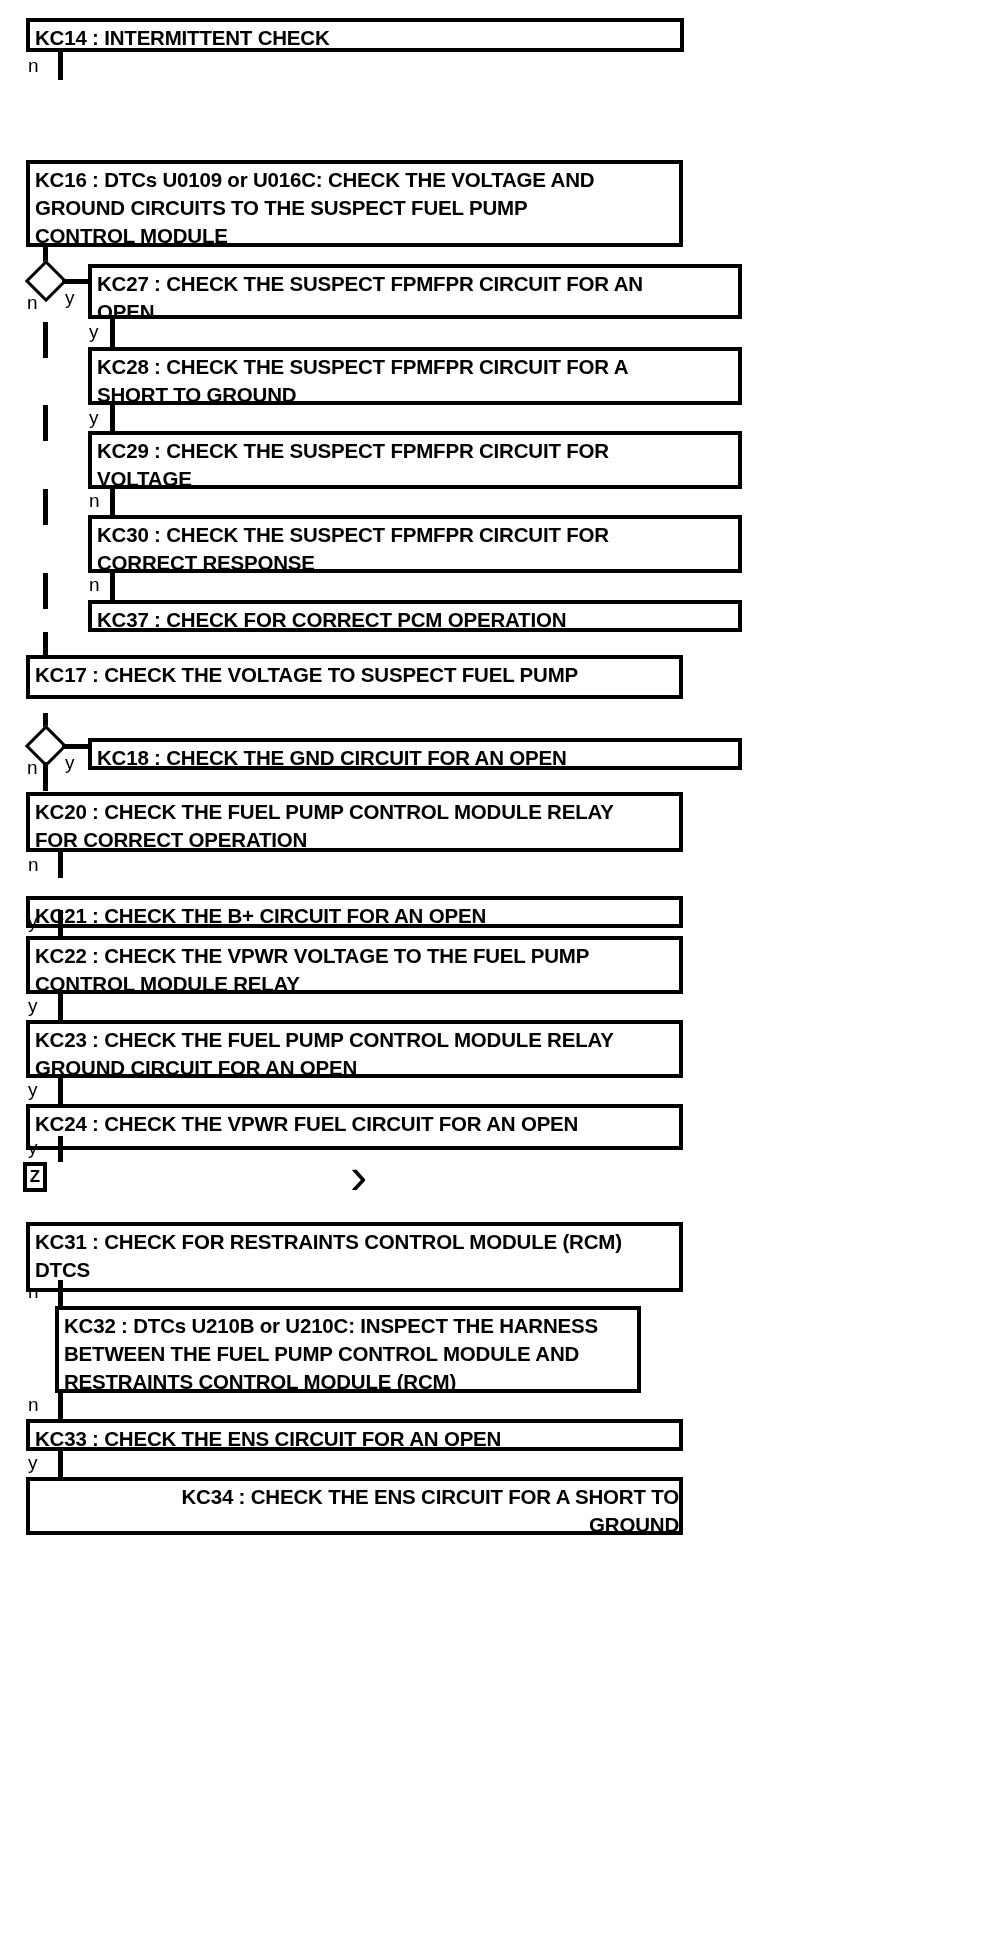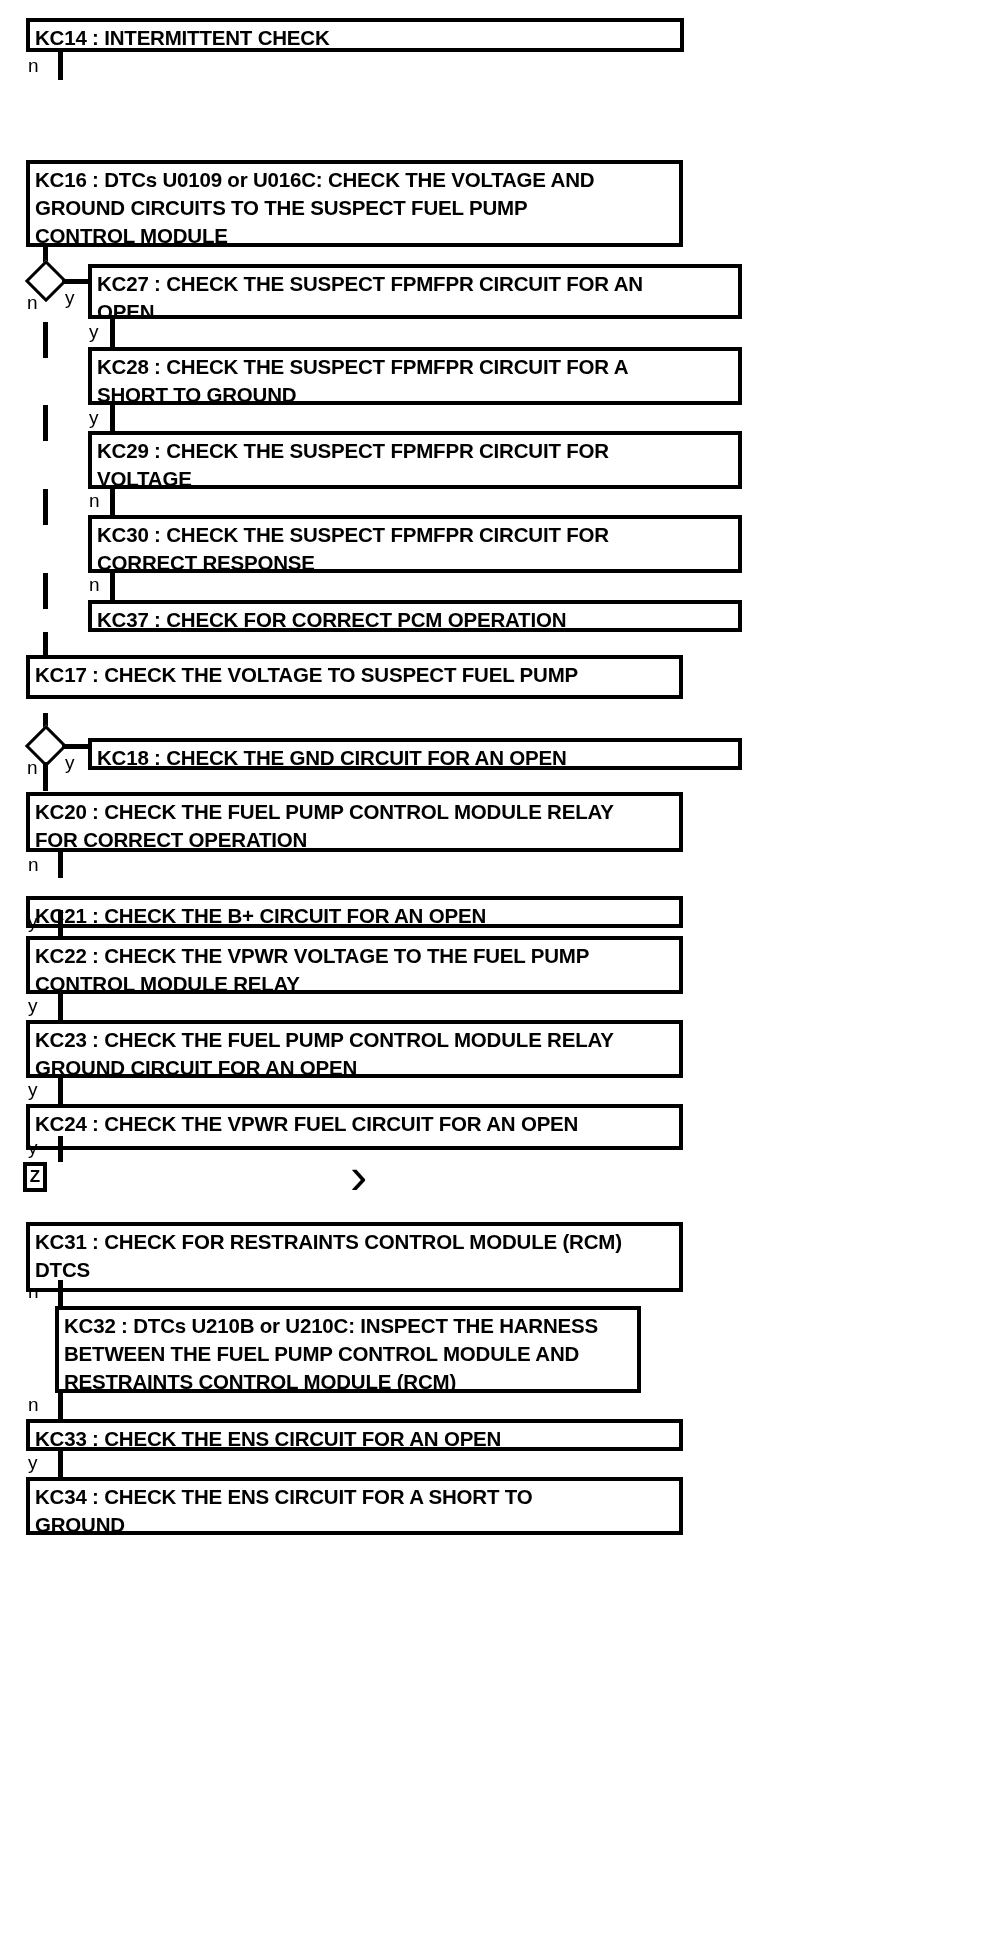--- a/index.html
+++ b/index.html
@@ -201,16 +201,16 @@
 RESTRAINTS CONTROL MODULE (RCM)</div>
 
   <div class="vline" style="left:58px; top:1393px; height:26px;"></div>
   <div class="blabel" style="left:28px; top:1395px;">n</div>
 
   <div class="node" style="left:26px; top:1419px; width:657px; height:32px;">KC33 : CHECK THE ENS CIRCUIT FOR AN OPEN</div>
 
   <div class="vline" style="left:58px; top:1451px; height:26px;"></div>
   <div class="blabel" style="left:28px; top:1453px;">y</div>
 
-  <div class="node" style="left:26px; top:1477px; width:657px; height:58px;">KC34 : CHECK THE ENS CIRCUIT FOR A SHORT TO
+  <div class="node" style="left:26px; top:1477px; width:657px; height:58px;text-align:right;">KC34 : CHECK THE ENS CIRCUIT FOR A SHORT TO
 GROUND</div>
 
 </div>
 
 </body></html>

